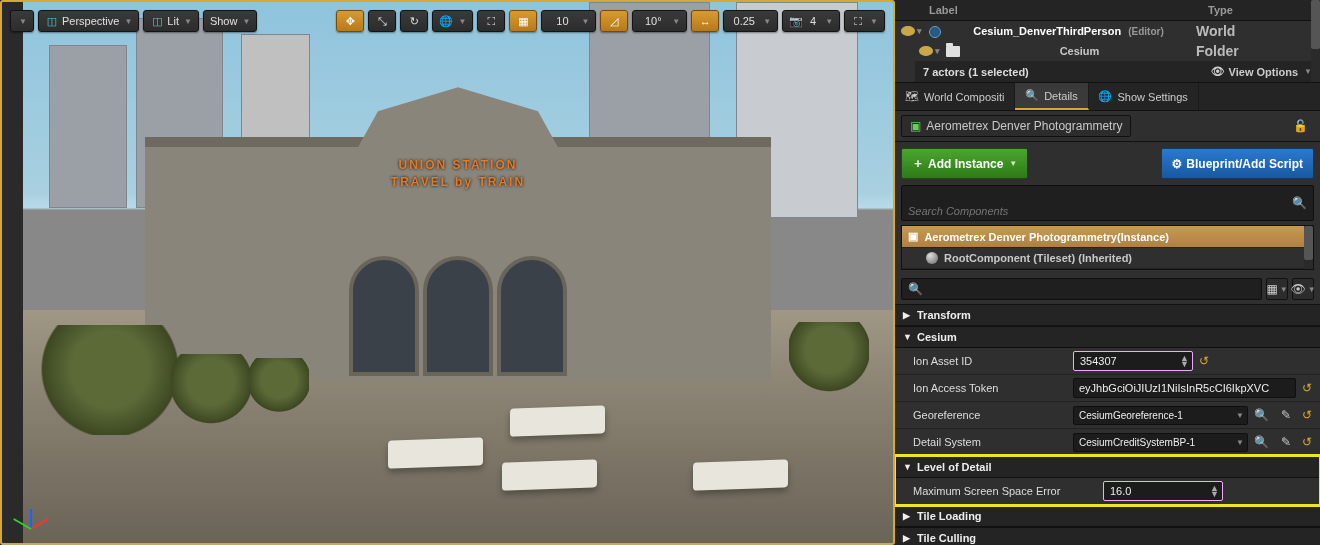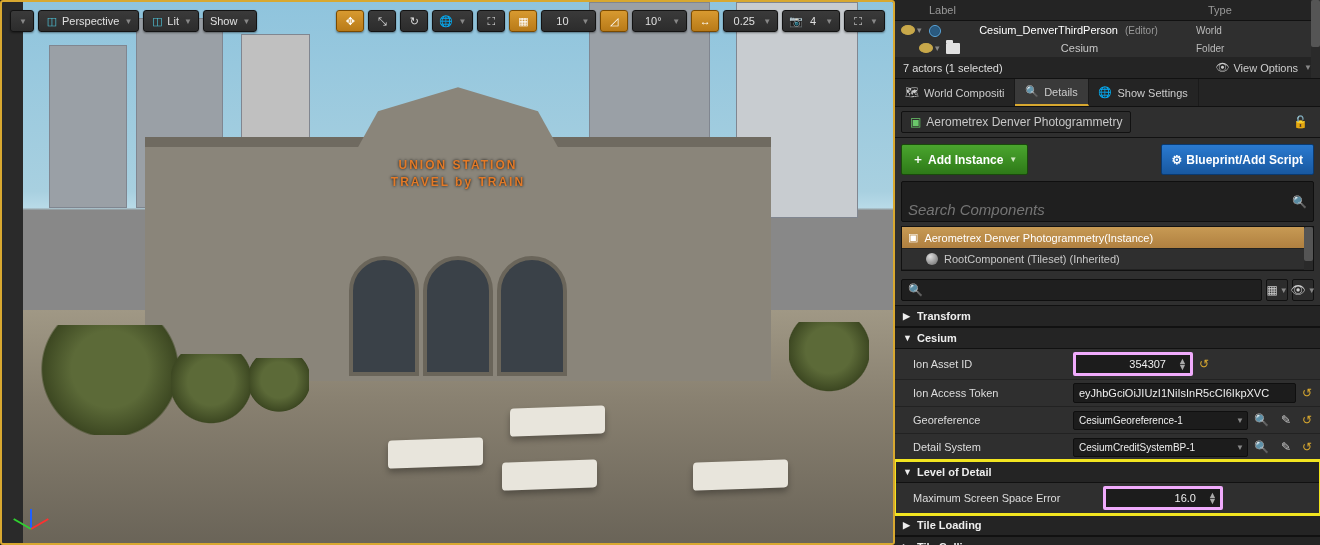--- a/index.html
+++ b/index.html
@@ -49,76 +49,76 @@
   .rightpane { flex: 1; display: flex; flex-direction: column; background: #2f2f2f; }
   .outliner { background: #2f2f2f; border-bottom: 1px solid #111; }
   .ol-head { display: flex; background: #242424; border-bottom: 1px solid #111; font-size: 11px; }
   .ol-head .col { padding: 4px 8px; color: #999; }
   .ol-head .col.label { flex: 1; padding-left: 34px; }
   .ol-head .col.type { width: 120px; }
   .ol-row { display: flex; align-items: center; padding: 2px 4px; }
   .ol-row .vis { width: 18px; display: flex; justify-content: center; }
   .ol-row .ticn { width: 16px; height: 14px; display: flex; justify-content: center; align-items: center; padding-top: 1px; }
   .ol-row .txt { flex: 1; padding-left: 2px; font-size: 11px; text-align: center; }
-  .ol-row .typ { width: 120px; font-size: 10px; color: #bbb; }
+  .ol-row .typ { width: 120px; font-size: 14px; color: #bbb; }
   .ol-row .suffix { font-size: 10px; color: #999; padding: 1px 4px; }
   .ol-row.indent1 { padding-left: 4px; }
   .ol-row.indent2 { padding-left: 22px; }
   .eye { width: 14px; height: 10px; border: 1px solid #c8a84a; border-radius: 50%; background: #c8a84a; }
   .folder-icn { width: 14px; height: 11px; background: #e0e0e0; border-radius: 1px; position: relative; }
   .folder-icn:before { content:""; position:absolute; top:-3px; left:0; width:7px; height:3px; background:#e0e0e0; border-radius:1px 1px 0 0; }
   .globe-icn { width: 12px; height: 12px; border: 1px solid #5aa8e0; border-radius: 50%; background: radial-gradient(circle, #2a5a80 50%, #1a3a50); }
-  .ol-foot { display: flex; justify-content: space-between; align-items: center; padding: 4px 8px; background: #242424; font-size: 11px; color: #ddd; }
+  .ol-foot { display: flex; justify-content: space-between; align-items: center; padding: 4px 8px; background: #242424; font-size: 11px; color: #ddd; margin-left: 20px; }
   .ol-foot .viewopt { display: flex; align-items: center; gap: 4px; color: #ccc; cursor: pointer; }
 
   .tabs { display: flex; background: #242424; border-bottom: 1px solid #111; }
   .tab { display: flex; align-items: center; gap: 5px; padding: 6px 10px; font-size: 11px; color: #ccc; cursor: pointer; border-right: 1px solid #1a1a1a; }
   .tab.active { background: #3a3a3a; border-bottom: 2px solid #d8a830; }
 
   .details { flex: 1; display: flex; flex-direction: column; overflow: hidden; background: #2f2f2f; }
   .crumb { display: flex; align-items: center; padding: 4px 6px; border-bottom: 1px solid #111; }
   .crumb .chip { background: #2c2c2c; border: 1px solid #111; border-radius: 2px; padding: 3px 8px; display: flex; align-items: center; gap: 5px; }
   .crumb .spacer { flex: 1; }
   .lock { color: #888; padding-right: 6px; }
   .btnrow { display: flex; gap: 8px; padding: 6px; }
   .btn-green { flex: 0 0 auto; background: linear-gradient(#4aa52e, #2e7a18); border: 1px solid #1a4a0c; color: #fff; font-weight: bold; padding: 6px 10px; border-radius: 2px; display: flex; align-items: center; gap: 4px; cursor: pointer; }
   .btn-blue { flex: 0 0 auto; background: linear-gradient(#2a7ad0, #1858a0); border: 1px solid #0a3a70; color: #fff; font-weight: bold; padding: 6px 10px; border-radius: 2px; display: flex; align-items: center; gap: 4px; cursor: pointer; }
   .btnrow .spacer { flex: 1; }
 
   .search { display: flex; align-items: center; background: #1f1f1f; border: 1px solid #0f0f0f; border-radius: 2px; padding: 3px 6px; margin: 0 6px 4px 6px; }
-  .search input { flex: 1; background: transparent; border: none; outline: none; color: #ccc; font-size: 15px; font-style: italic; margin-top: 16px; }
+  .search input { flex: 1; background: transparent; border: none; outline: none; color: #ccc; font-size: 11px; font-style: italic; margin-top: 16px; }
   .mag { color: #888; font-size: 12px; cursor: pointer; }
 
   .complist { margin: 0 6px 4px 6px; border: 1px solid #111; }
   .complist .crow { display: flex; align-items: center; padding: 4px 6px; gap: 6px; font-size: 11px; border-bottom: 1px solid #222; }
   .complist .crow.sel { background: linear-gradient(#c79a54, #b08040); color: #fff; }
   .complist .crow .spacer { flex: 1; }
   .sphere { width: 12px; height: 12px; border-radius: 50%; background: radial-gradient(circle at 35% 30%, #ddd, #666); }
 
   .det-search { display: flex; gap: 4px; margin: 4px 6px; align-items: center; }
   .det-search .search { flex: 1; margin: 0; }
   .sqbtn { width: 22px; height: 22px; background: #2c2c2c; border: 1px solid #111; border-radius: 2px; display: flex; align-items: center; justify-content: center; color: #ccc; cursor: pointer; }
 
   .props { flex: 1; overflow-y: auto; overflow-x: hidden; }
   .cat { background: #242424; border-top: 1px solid #111; border-bottom: 1px solid #111; padding: 4px 8px; font-size: 11px; font-weight: 600; color: #eee; display: flex; align-items: center; gap: 4px; cursor: pointer; }
   .cat .arrow { font-size: 9px; width: 10px; }
   .prow { display: flex; align-items: center; padding: 3px 6px 3px 18px; border-bottom: 1px solid #222; min-height: 24px; }
   .prow .plabel { width: 160px; font-size: 11px; color: #ddd; }
   .prow .pval { flex: 1; display: flex; align-items: center; gap: 4px; }
   .strfield { flex: 1; background: #1c1c1c; border: 1px solid #0f0f0f; color: #eee; font-size: 11px; padding: 3px 5px; border-radius: 2px; min-width: 0; overflow: hidden; text-overflow: ellipsis; white-space: nowrap; }
-  .numfield { width: 120px; background: #1c1c1c; border: 3px solid #f0abfc; color: #eee; font-size: 11px; padding: 3px 24px 3px 6px; border-radius: 2px; position: relative; text-align: right; }
+  .numfield { width: 120px; background: #1c1c1c; border: 1px solid #f0abfc; color: #eee; font-size: 11px; padding: 3px 24px 3px 6px; border-radius: 2px; position: relative; }
   .spin { position: absolute; right: 3px; top: 50%; transform: translateY(-50%); color: #aaa; font-size: 9px; display: flex; flex-direction: column; line-height: 6px; cursor: pointer; }
   .reset { color: #d8a830; cursor: pointer; font-size: 12px; padding: 0 2px; }
   .dd { flex: 1; background: #1c1c1c; border: 1px solid #0f0f0f; color: #eee; font-size: 10px; padding: 3px 16px 3px 5px; border-radius: 2px; position: relative; min-width: 0; overflow: hidden; text-overflow: ellipsis; white-space: nowrap; }
   .dd .ddc { position: absolute; right: 3px; top: 50%; transform: translateY(-50%); font-size: 8px; color: #888; }
   .iconbtn { width: 20px; height: 20px; display: flex; align-items: center; justify-content: center; color: #ccc; cursor: pointer; }
   .highlight { outline: 3px solid #f2e520; outline-offset: -1px; }
   .ol-scroll { position: absolute; right: 0; top: 0; bottom: 0; width: 9px; background: #2a2a2a; }
   .ol-scroll .thumb { background: #555; width: 100%; height: 60%; border-radius: 2px; }
-  .rel { position: relative; }
+  .rel { position: relative; font-weight: bold; }
 </style>
 </head>
 <body>
 
 <div class="root">
 
   <div class="viewport">
     <div class="scene">
       <div class="bldg-back b1"></div>
       <div class="bldg-back b2"></div>

